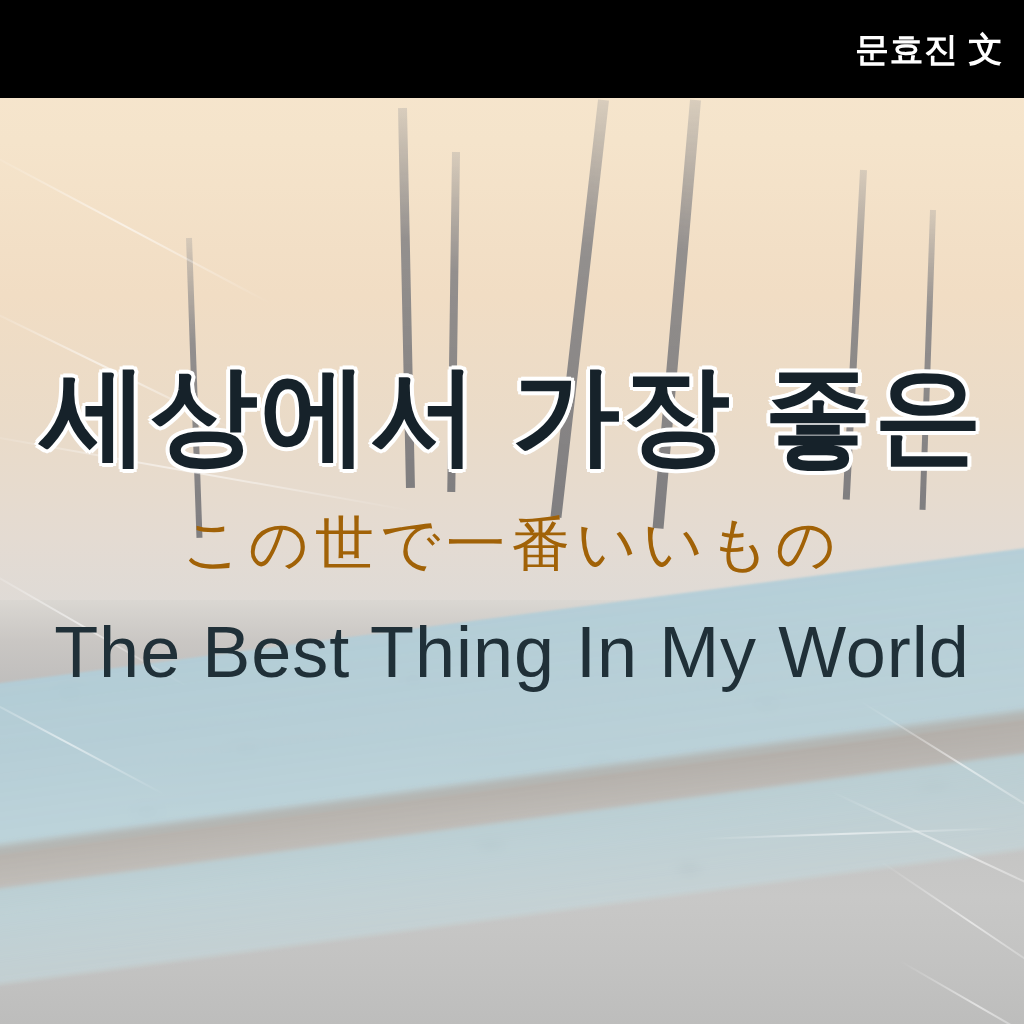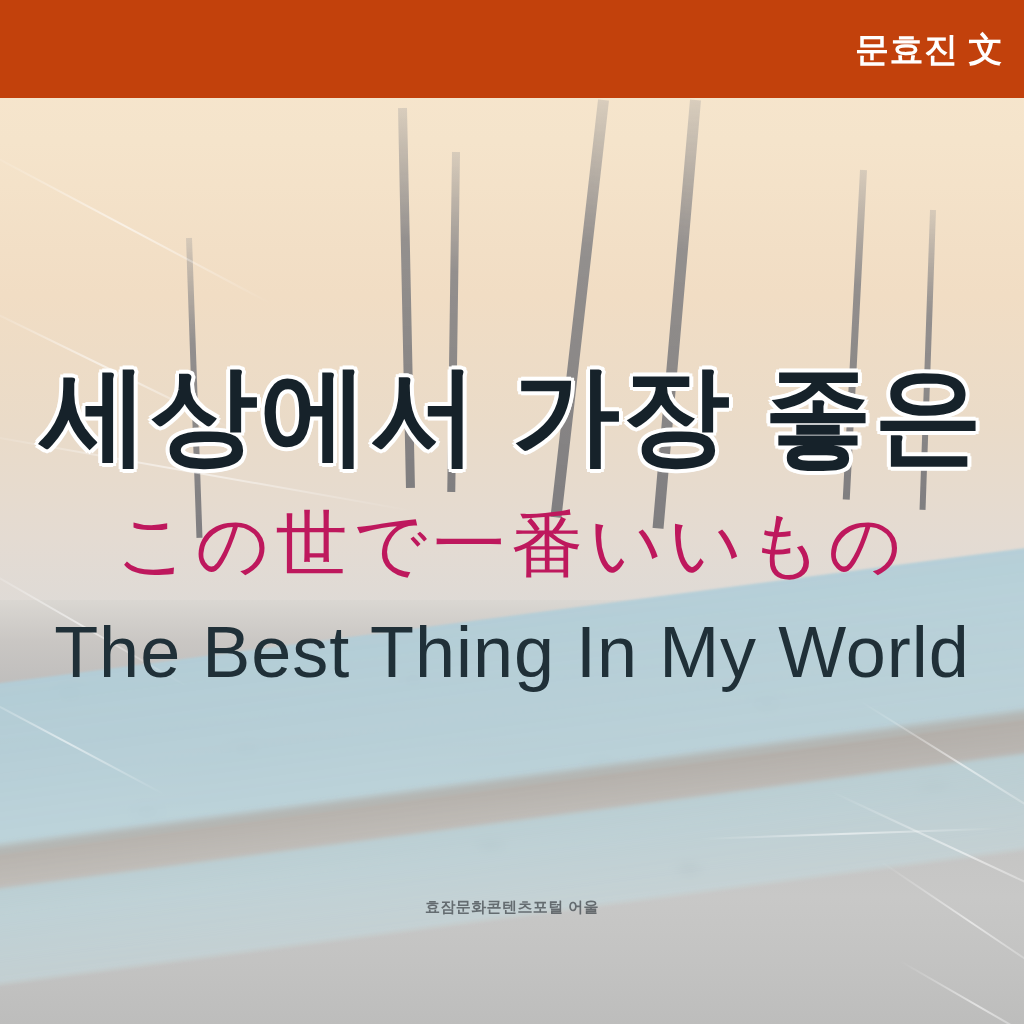--- a/index.html
+++ b/index.html
@@ -128,21 +128,21 @@
     background: linear-gradient(90deg, rgba(255,255,255,0), rgba(255,255,255,.55), rgba(255,255,255,0));
     transform-origin: left center;
   }
 
   
   .top-banner {
     position: absolute;
     left: 0; top: 0;
     width: 1024px;
     height: 98px;
-    background: #c2410c;
+    background: #000000;
     z-index: 5;
     overflow: hidden;
   }
   .top-banner-text {
     position: absolute;
     left: 855px;
     top: 26px;
     white-space: nowrap;
     color: #ffffff;
     font-size: 34px;
@@ -172,24 +172,24 @@
     text-shadow:
        4px  0 0 #fff,  -4px  0 0 #fff,
        0  4px 0 #fff,   0  -4px 0 #fff,
        3px  3px 0 #fff, -3px  3px 0 #fff,
        3px -3px 0 #fff, -3px -3px 0 #fff;
   }
 
   .title-ja {
     display: block;
     white-space: nowrap;
-    font-size: 72px;
+    font-size: 59px;
     font-weight: 400;
     line-height: 112px;
-    color: #be185d;
+    color: #a16207;
     letter-spacing: 6px;
     margin-top: 8px;
   }
 
   .title-en {
     display: block;
     white-space: nowrap;
     font-size: 72px;
     font-weight: 400;
     line-height: 100px;
@@ -250,15 +250,14 @@
   <div class="top-banner">
     <span class="top-banner-text">문효진 文</span>
   </div>
 
   <div class="text-block">
     <span class="title-ko">세상에서 가장 좋은</span>
     <span class="title-ja">この世で一番いいもの</span>
     <span class="title-en">The Best Thing In My World</span>
   </div>
 
-  <div class="credit">효잠문화콘텐츠포털 어울</div>
 
 </div>
 
 </body></html>

